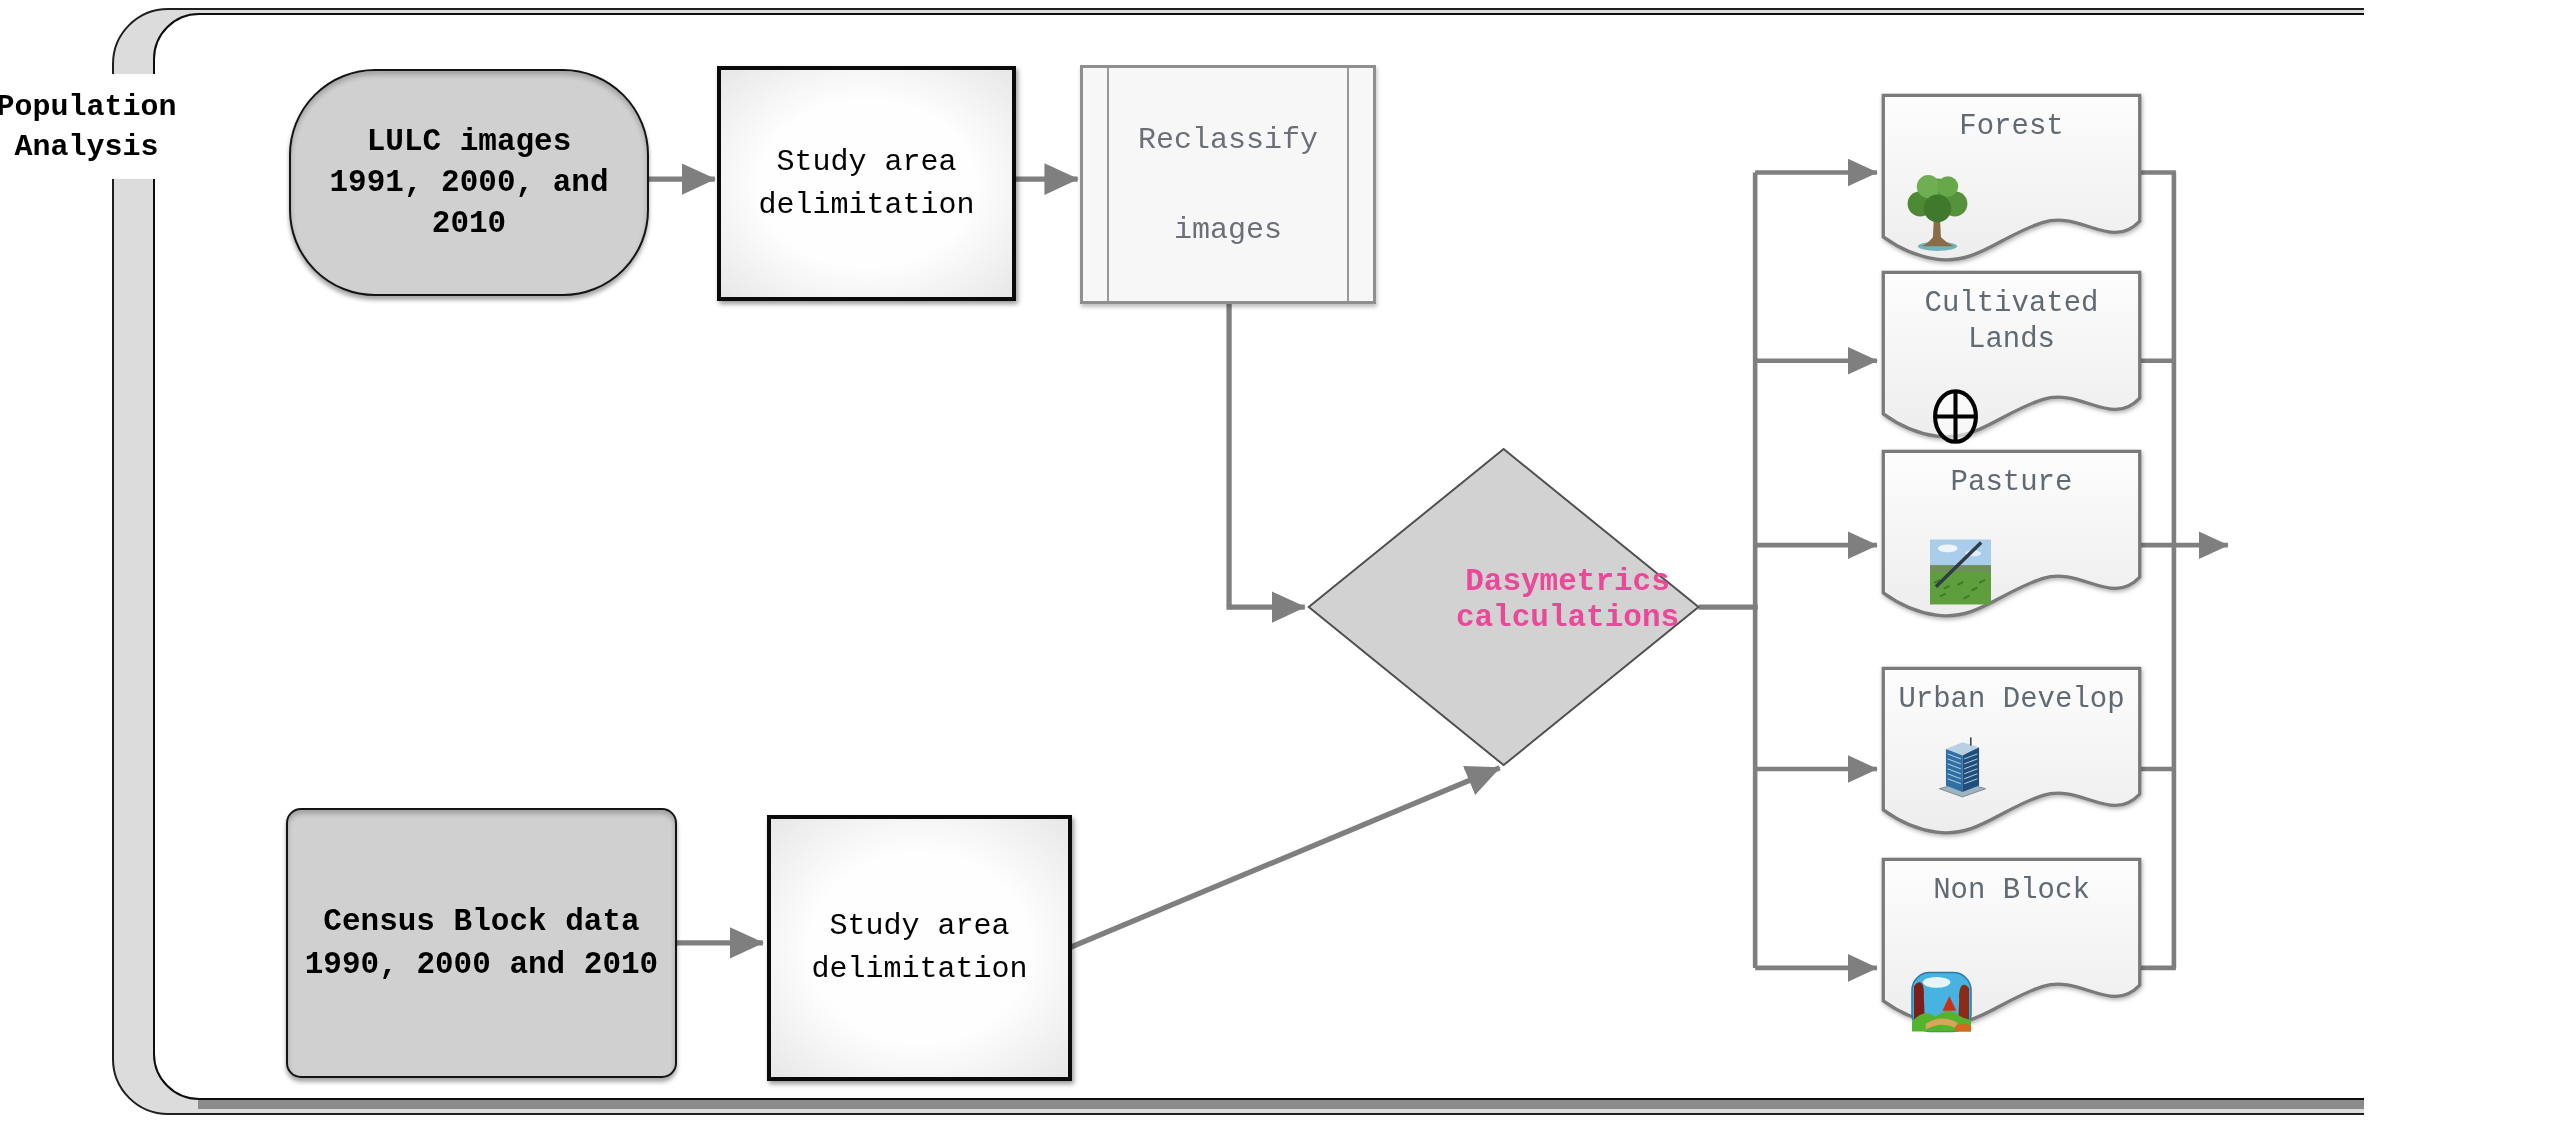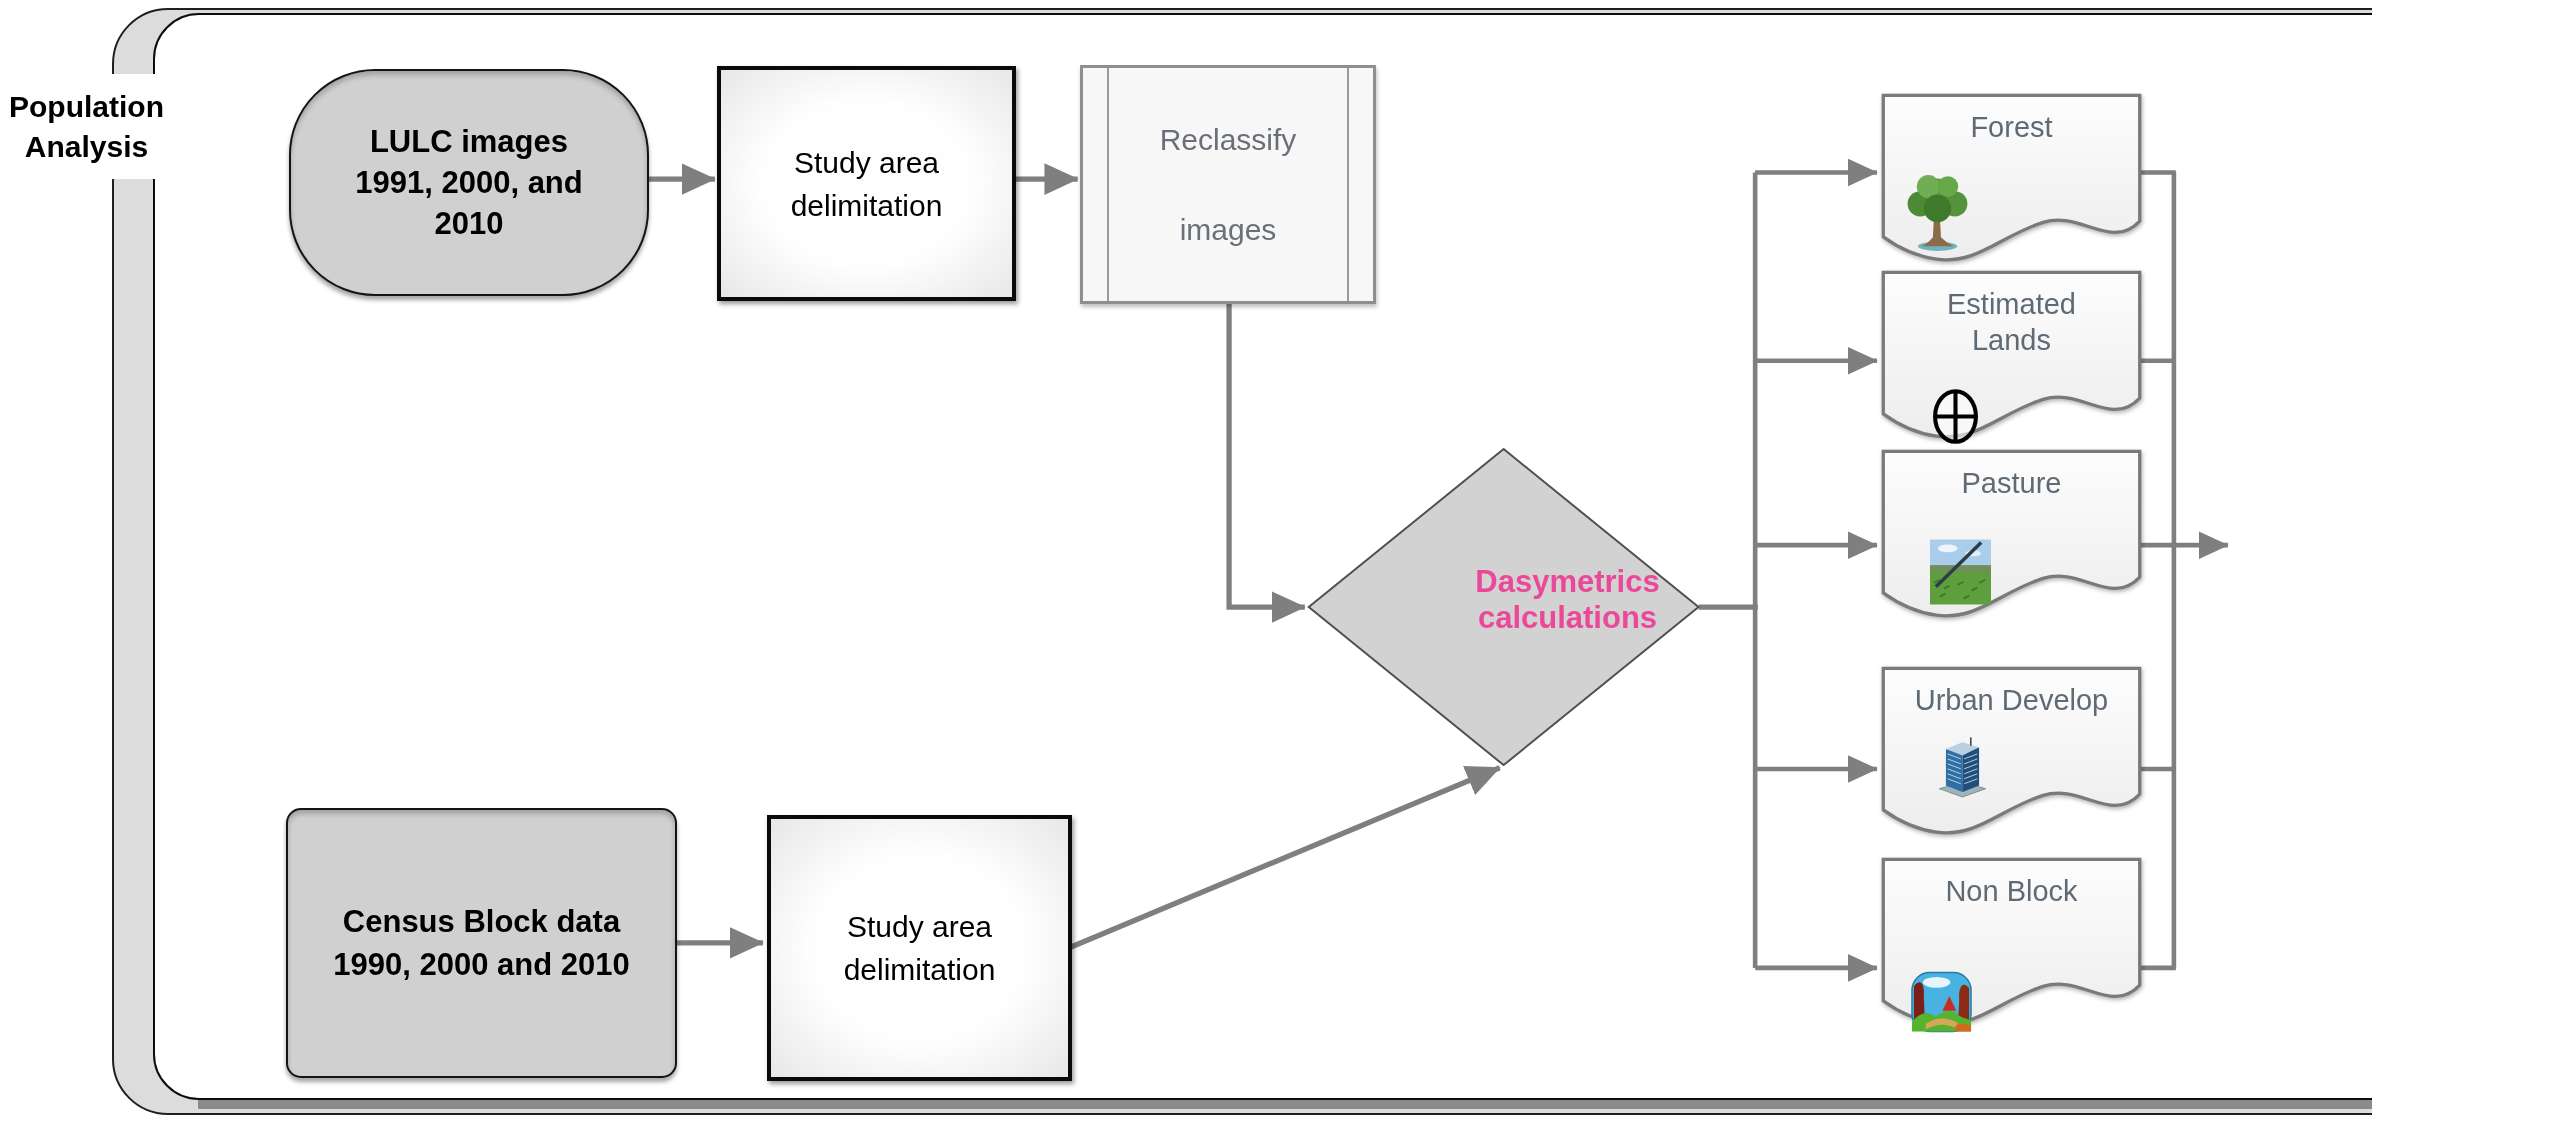--- a/index.html
+++ b/index.html
@@ -1,17 +1,17 @@
 <!DOCTYPE html>
 <html style="font-size:10.5px"><head>
 <meta charset="utf-8">
 <style>
   html,body{margin:0;padding:0;background:#ffffff;}
   .canvas{position:relative;width:2364px;height:1145px;background:#ffffff;overflow:hidden;
-          font-family:Liberation Sans, sans-serif;padding-left:8px;}
+          font-family:Liberation Mono, monospace;}
   .abs{position:absolute;}
 
   
   .band{left:112px;top:8px;width:2430px;height:1103px;background:#dcdcdc;
         border:2px solid #1f1f1f;border-radius:56px;}
   .panel{left:153px;top:13px;width:2400px;height:1083px;background:#ffffff;
          border:2.6px solid #0d0d0d;border-radius:46px;}
   .bottom-strip{left:198px;top:1100px;width:2355px;height:9.2px;background:#8b8b8b;}
 
   .pop-label{left:0px;top:74px;width:173px;height:105px;background:#ffffff;
@@ -170,21 +170,21 @@
     <svg class="shape" width="263" height="170" viewBox="0 0 400 258">
       <defs>
           <linearGradient id="dg2" x1="0" y1="0" x2="0" y2="1">
         <stop offset="0" stop-color="#fdfdfd"></stop>
             <stop offset="1" stop-color="#ededed"></stop>
           </linearGradient>
         </defs>
       <path d="M5,5 H395 V196 C352,242 306,180 248,198 C184,218 148,262 86,254 C44,248 16,228 5,220 Z" fill="url(#dg2)" stroke="#7a7a7a" stroke-width="5"></path>
     </svg>
     <div class="title">
-      <span>Estimated</span><br>
+      <span>Cultivated</span><br>
       <span>Lands</span>
     </div>
     <svg class="icon" style="left:51px;top:117px;" width="49" height="61" viewBox="0 0 60 72">
       <ellipse cx="30" cy="36" rx="25" ry="31" fill="rgba(255,255,255,0.6)" stroke="#000" stroke-width="5"></ellipse>
       <line x1="5" y1="36" x2="55" y2="36" stroke="#000" stroke-width="5"></line>
       <line x1="30" y1="5" x2="30" y2="67" stroke="#000" stroke-width="5"></line>
     </svg>
   </div>
 
   <div class="abs doc doc-pasture">

